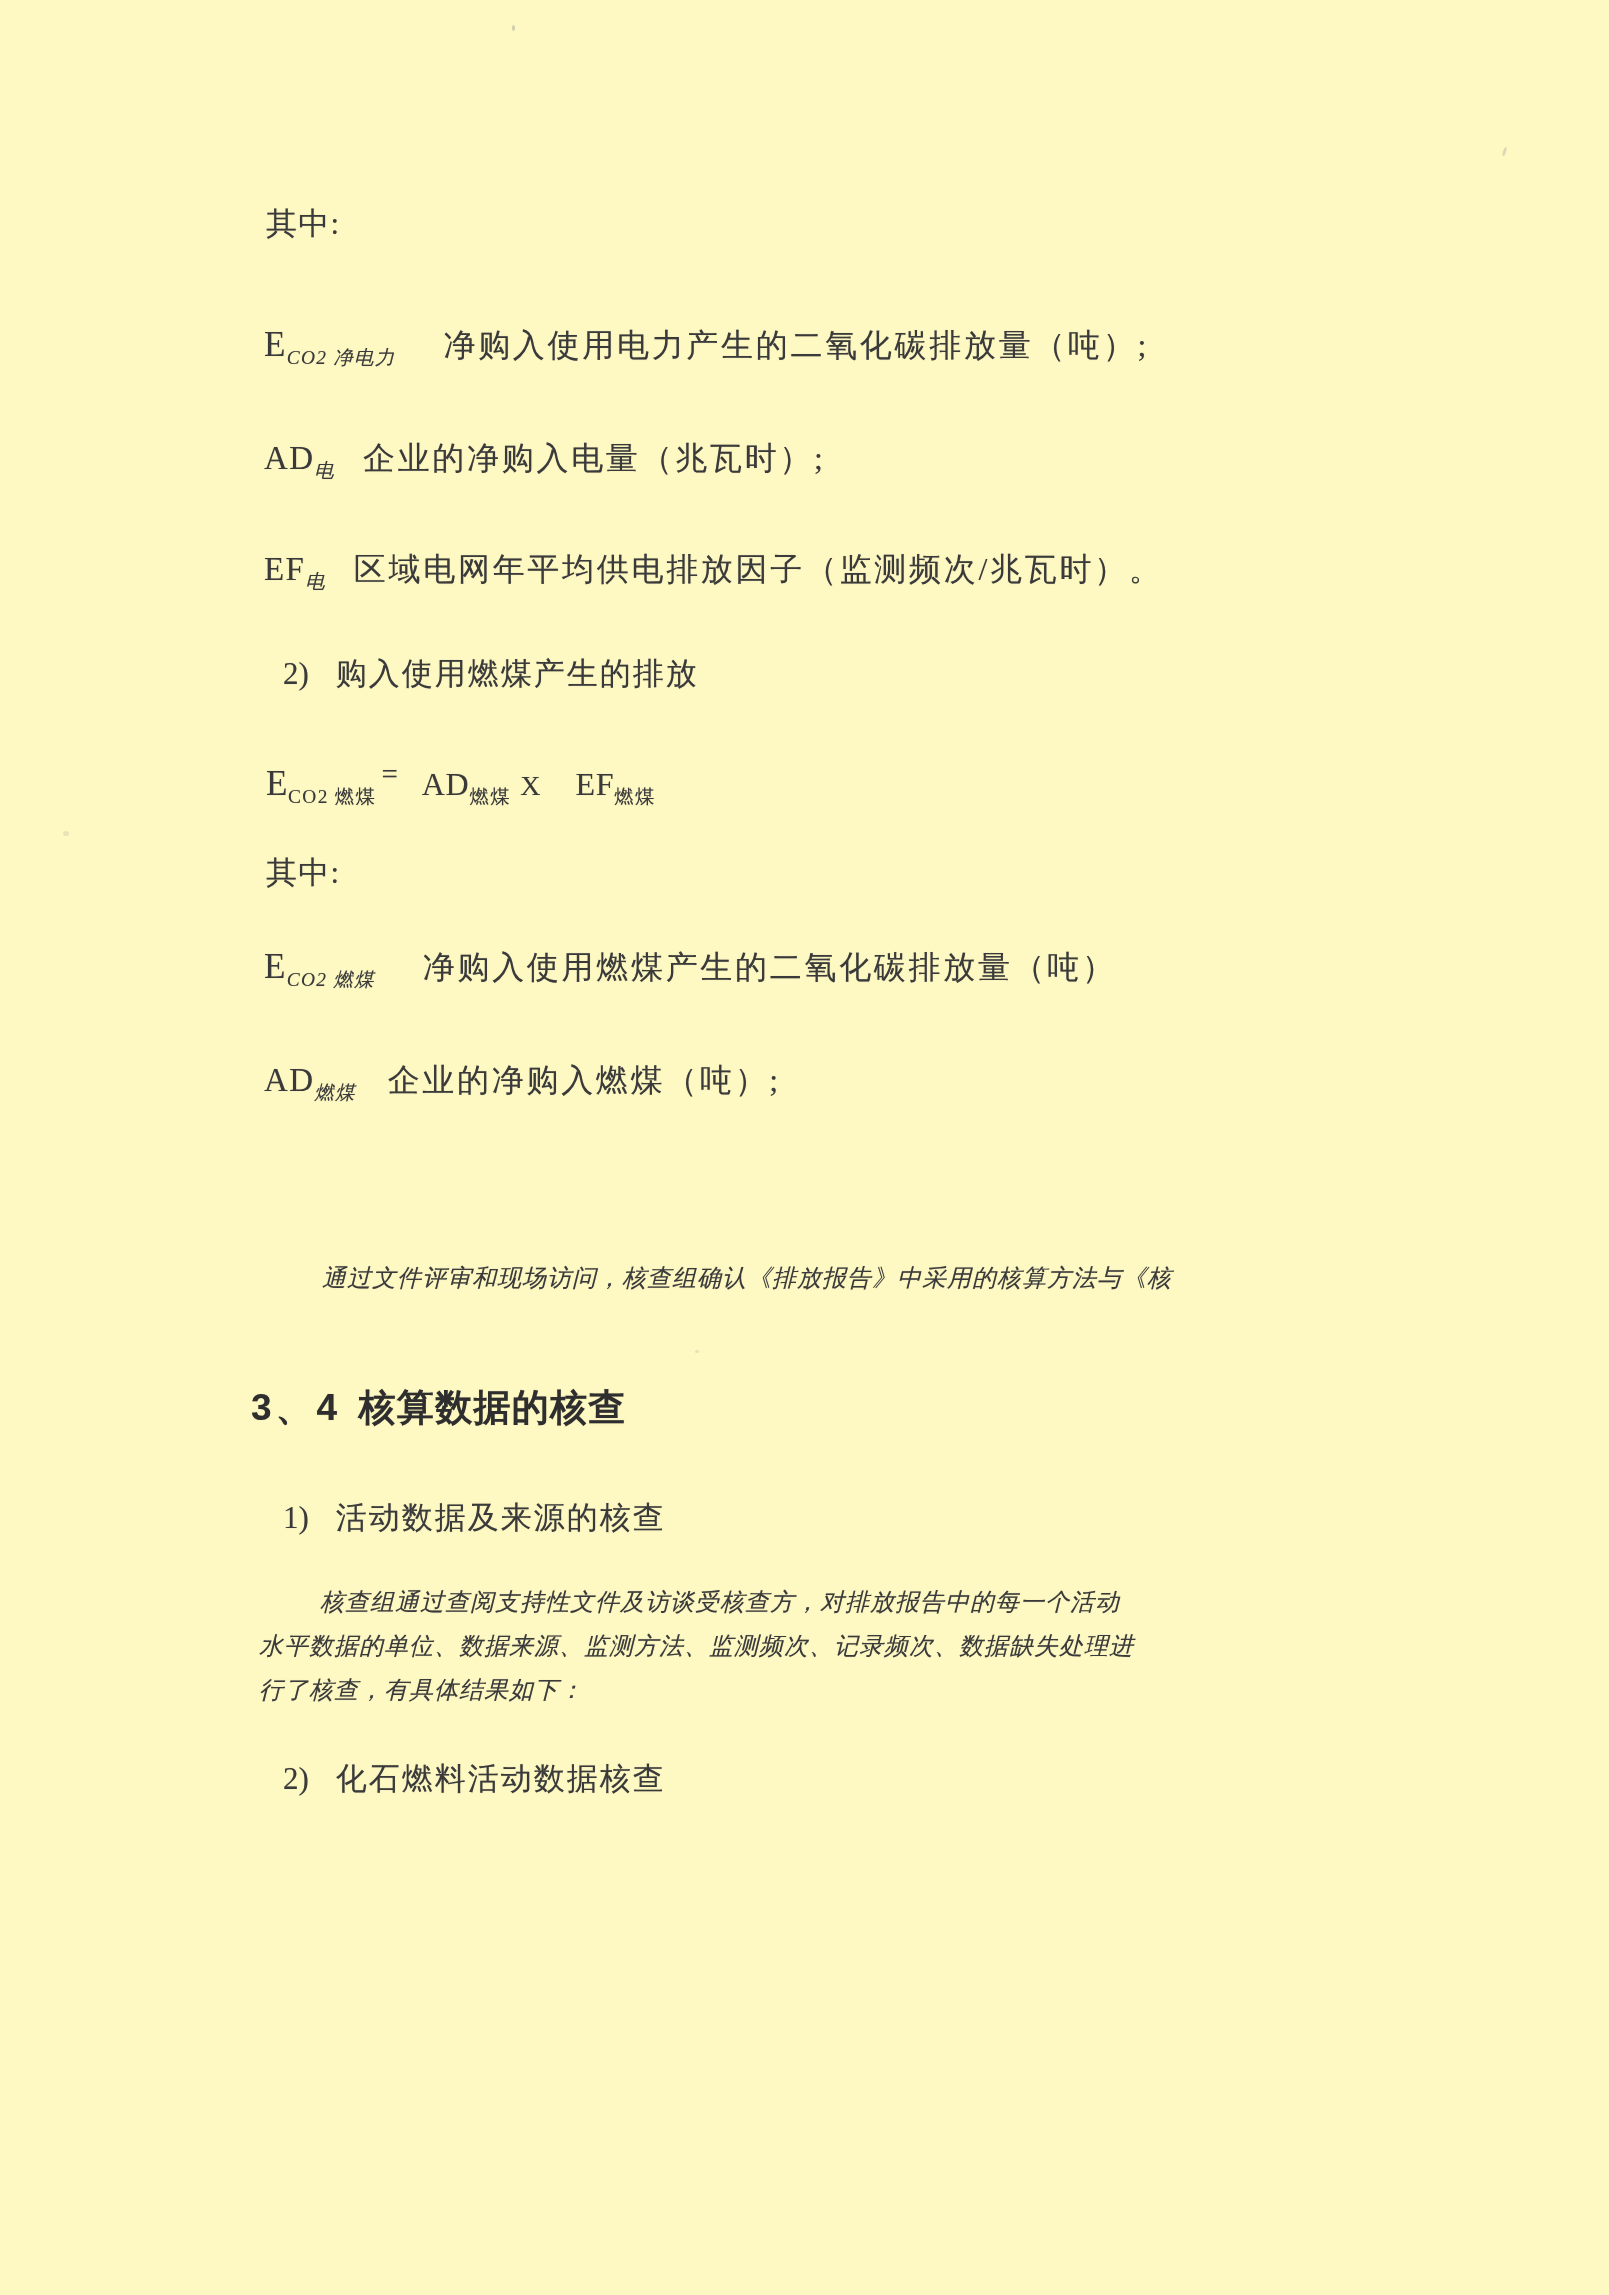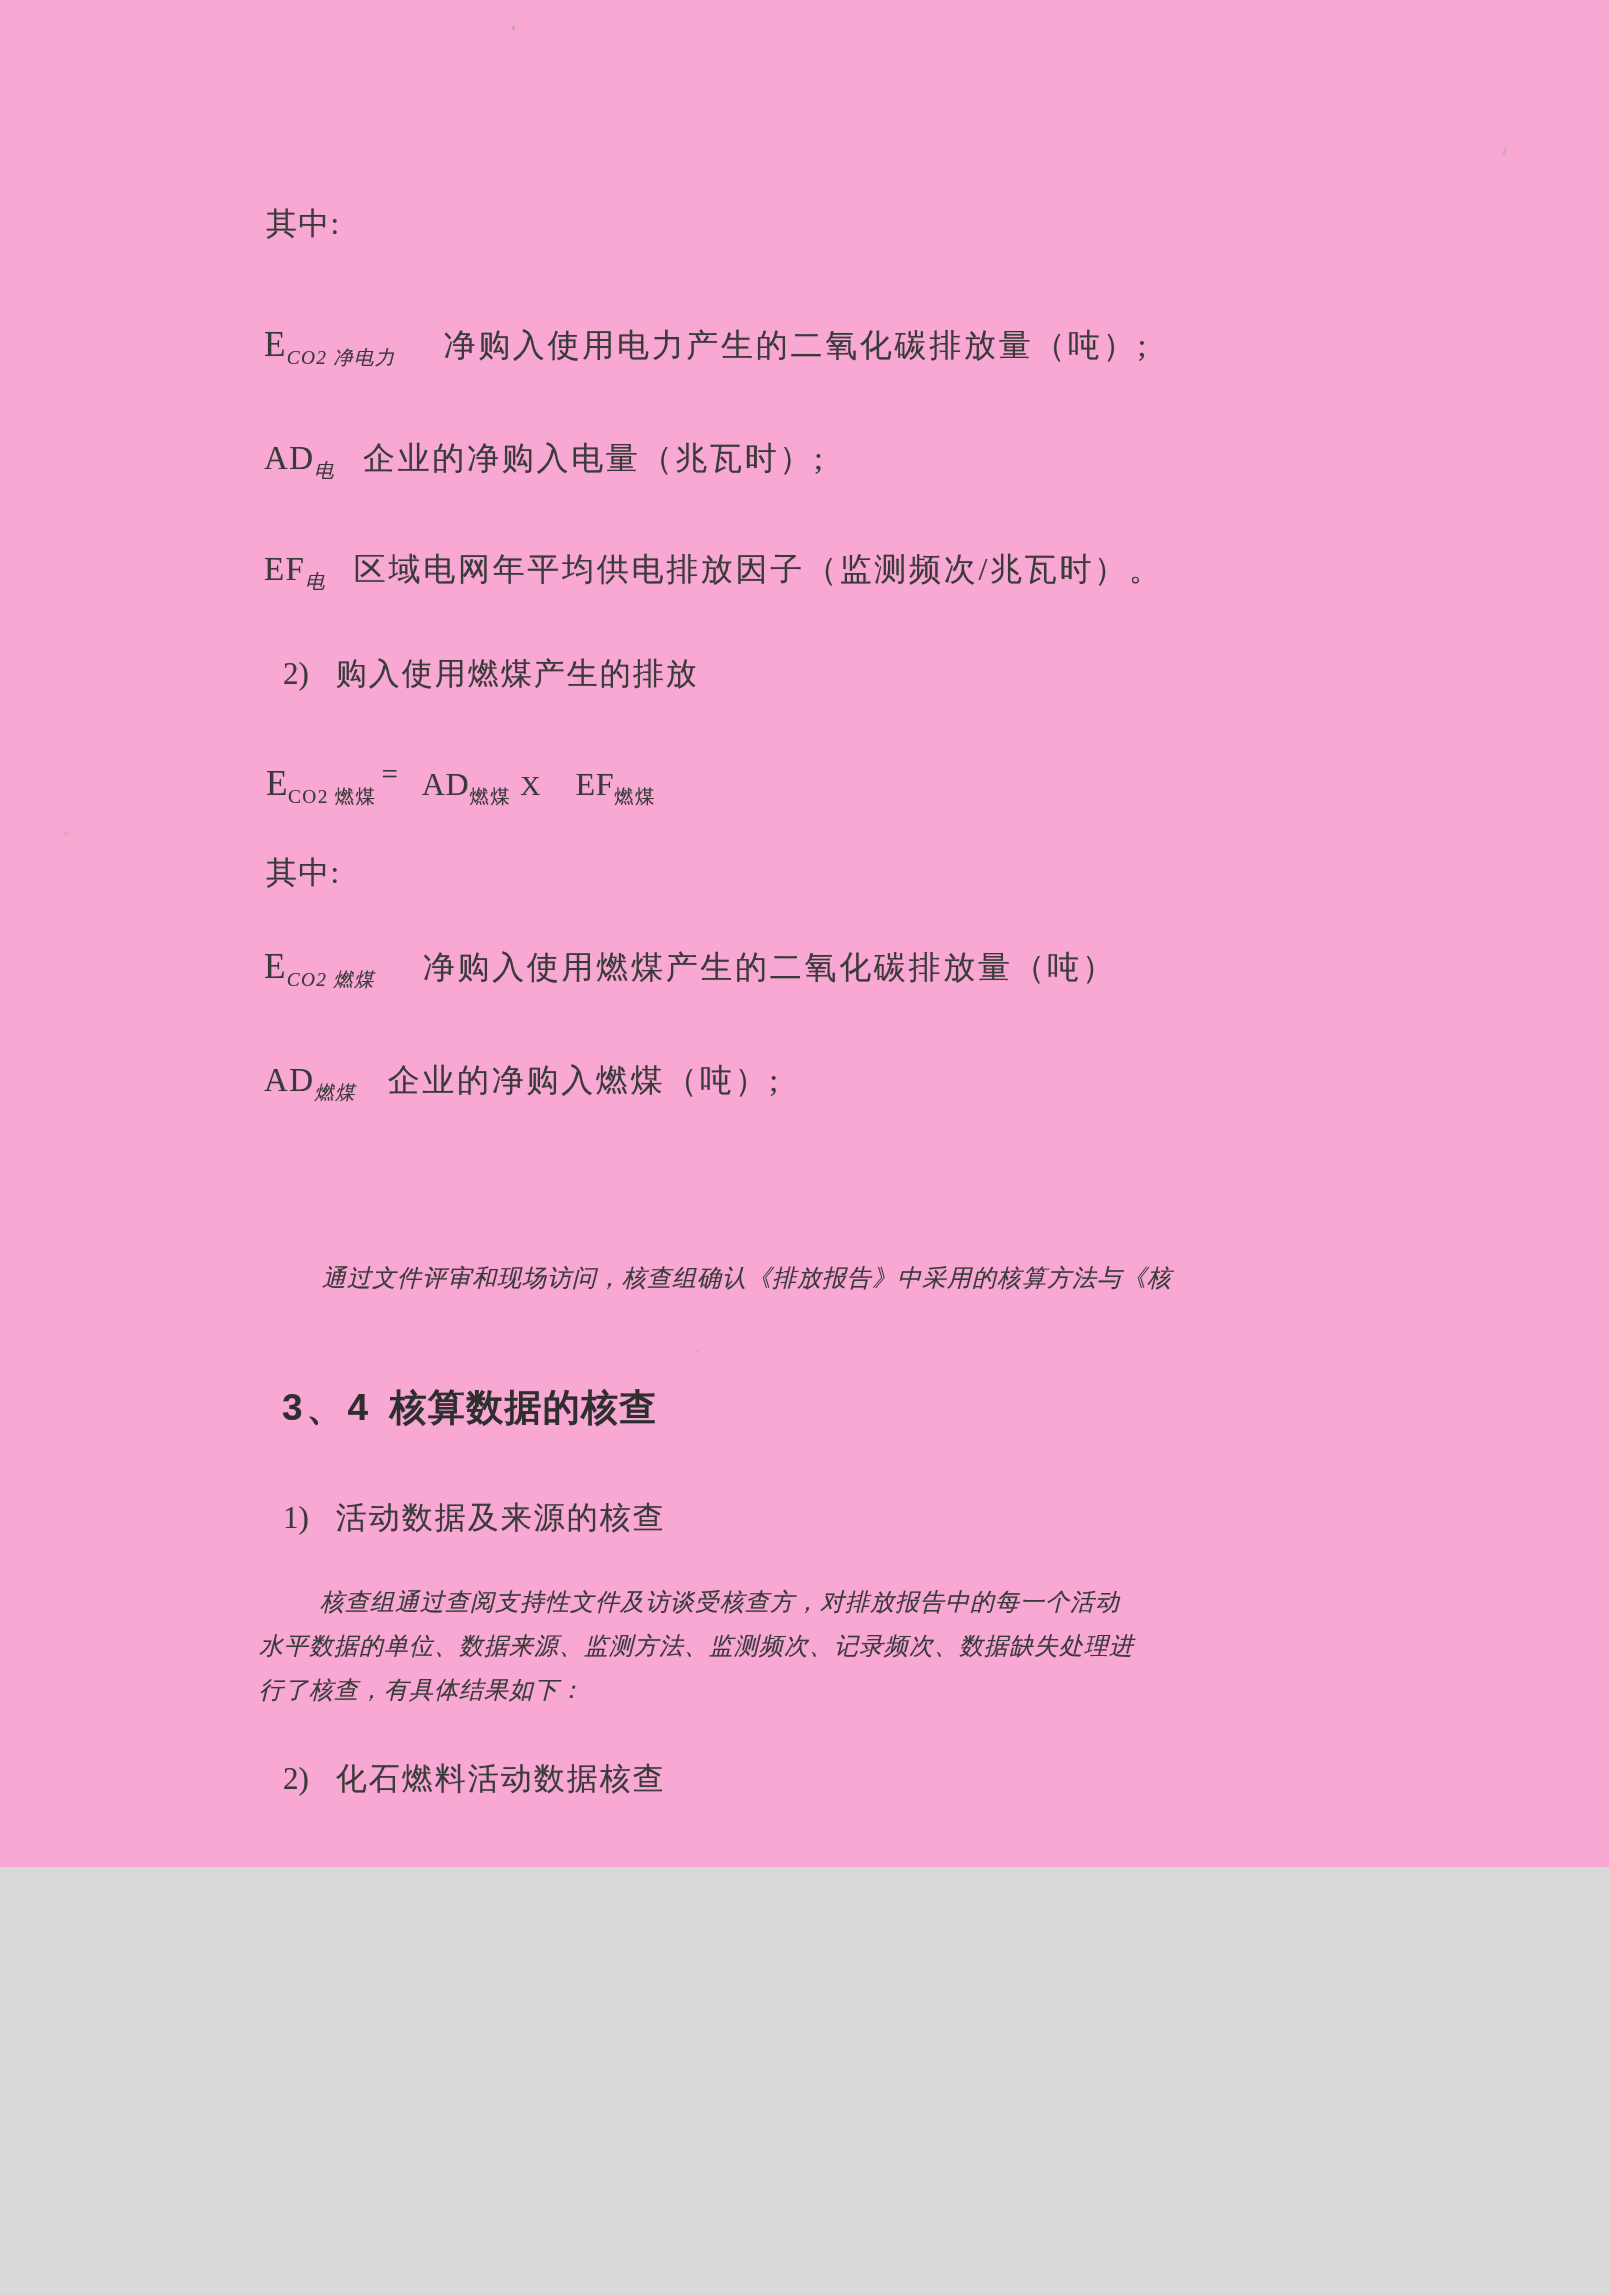--- a/index.html
+++ b/index.html
@@ -1,22 +1,22 @@
 <!DOCTYPE html>
 <html lang="zh" style="font-size:10.7px"><head>
 <meta charset="utf-8">
 <title>Scanned Verification Report Page</title>
 <style>
   html,body{margin:0;padding:0;background:#d9d9d9;}
   .page{
     position:relative;
     width:1610px;
-    height:1867px;
+    height:2295px;
     margin:0 auto;
-    background:#f9a8d4;
+    background:#fef9c3;
     overflow:hidden;
     font-family:"Liberation Serif","DejaVu Serif",serif;
     color:#3a3a3a;
     text-shadow:0 0 0.8px rgba(80,80,80,.45);
   }
   .abs{position:absolute;white-space:nowrap;line-height:1;}
 
   
   .plain{font-size:31px;letter-spacing:1.3px;}
 
@@ -97,21 +97,21 @@
 
   <div class="abs term" style="left:264px;top:1064px">
     <span class="sym-main">AD</span><span class="sym-sub">燃煤</span><span class="def" style="margin-left:32px">企业的净购入燃煤（吨）;</span>
   </div>
 
 
   <div class="para" style="left:261px;top:1256px">
     <div class="pline indent">通过文件评审和现场访问，核查组确认《排放报告》中采用的核算方法与《核</div>
   </div>
 
-  <div class="abs heading" style="left:282px;top:1389px">
+  <div class="abs heading" style="left:251px;top:1389px">
     <span class="head-num">3、4</span><span class="head-title">核算数据的核查</span>
   </div>
 
   <div class="abs item" style="left:283px;top:1502px">
     <span class="item-label">1)</span><span class="item-text">活动数据及来源的核查</span>
   </div>
 
   <div class="para" style="left:259px;top:1580px">
     <div class="pline indent">核查组通过查阅支持性文件及访谈受核查方，对排放报告中的每一个活动</div>
     <div class="pline">水平数据的单位、数据来源、监测方法、监测频次、记录频次、数据缺失处理进</div>

